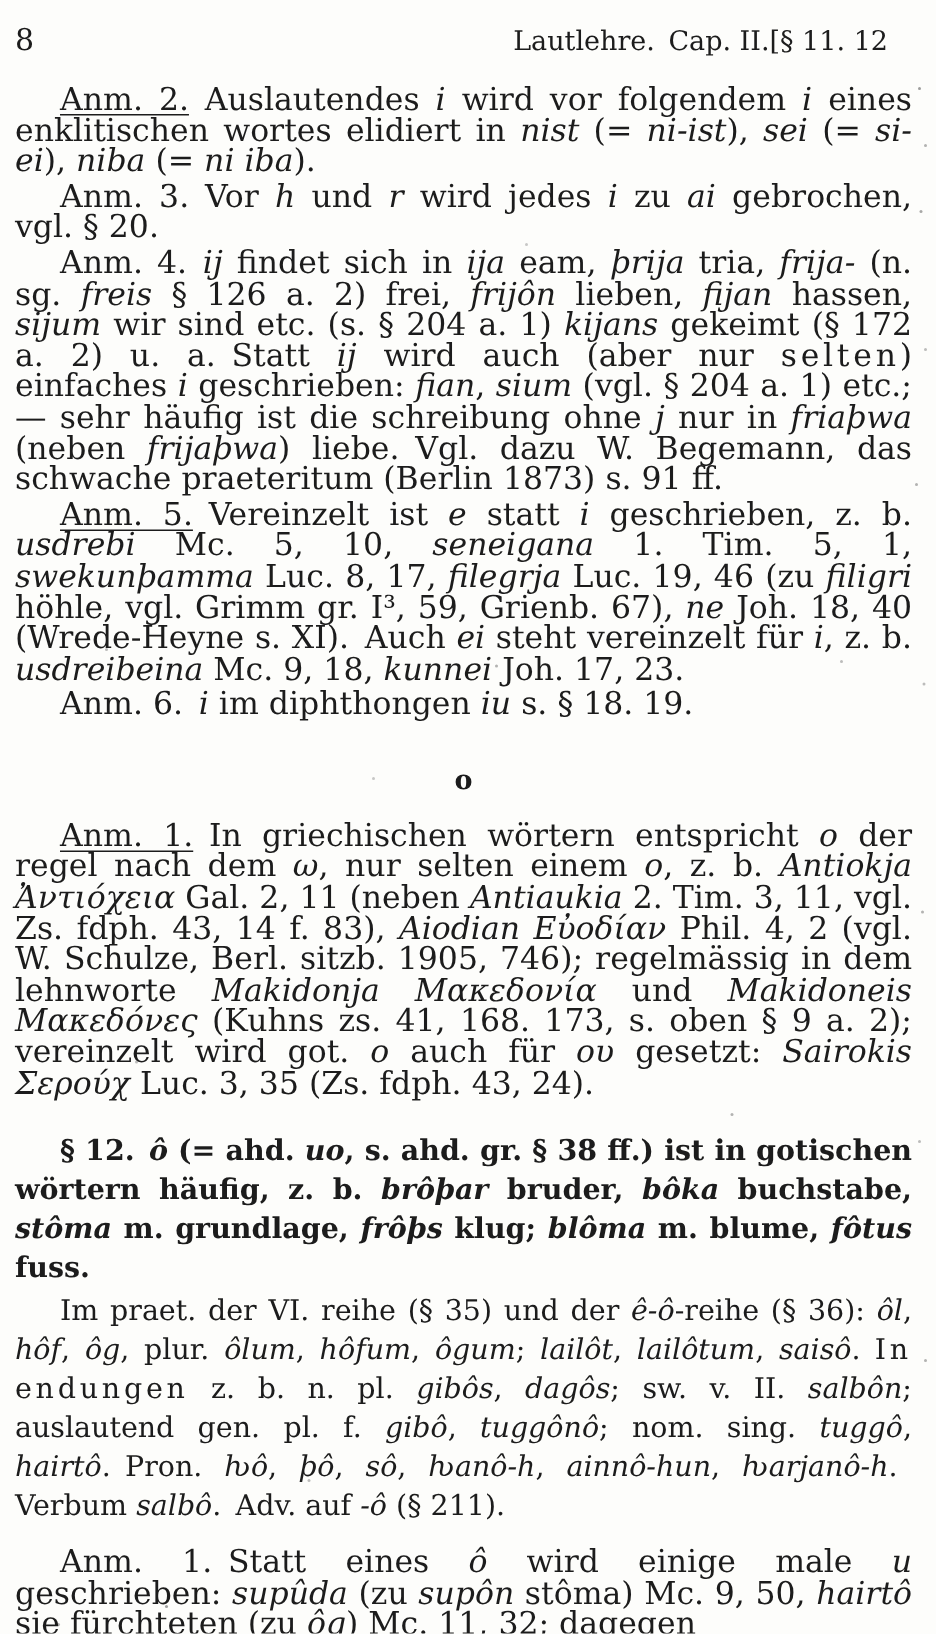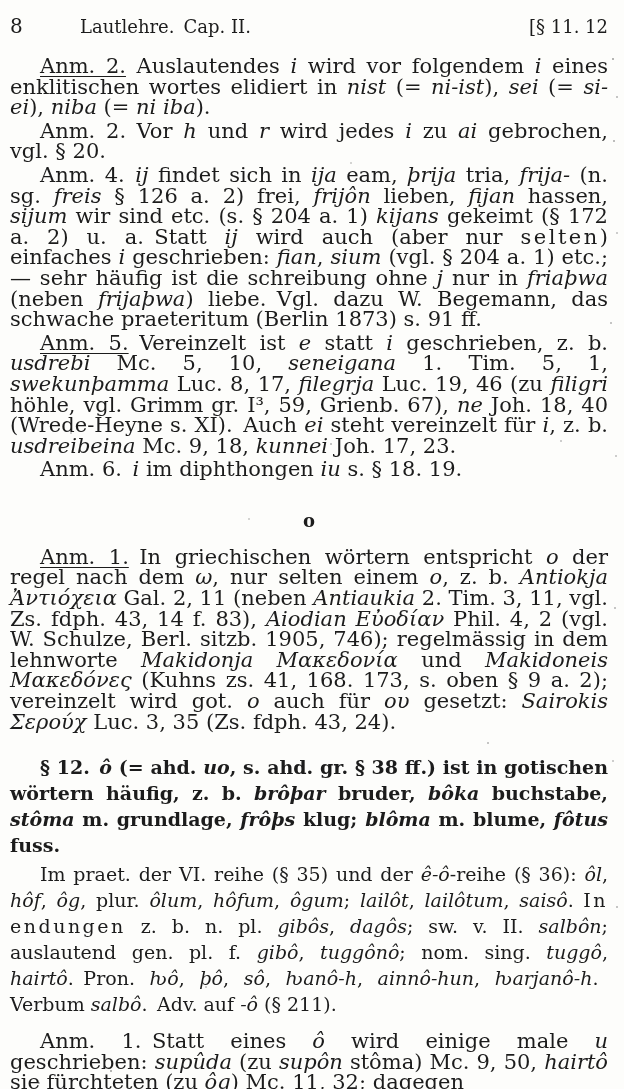--- a/index.html
+++ b/index.html
@@ -8,22 +8,22 @@
     background:#fdfdfb;
     color:#1c1c1c;
     font-family:"DejaVu Serif", serif;
     position:relative;
     overflow:hidden;
   }
   .page{padding:14px 16px 0 10px;position:relative;}
   
   .pagehead{display:flex;align-items:baseline;font-size:18px;}
   .ph-num{width:70px;font-size:20px;}
-  .ph-title{flex:1;text-align:left;white-space:pre;}
-  .ph-ref{width:95px;text-align:right;white-space:pre;}
+  .ph-title{flex:1;text-align:right;white-space:pre;}
+  .ph-ref{width:95px;white-space:pre;}
   
   .textblock{margin-top:18px;text-align:justify;}
   .textblock p{margin:3px 0 0;text-indent:30px;}
   p.anm{font-size:21px;line-height:20.6px;}
   p.main{font-size:19px;line-height:26px;}
   p.head{
     text-align:center;text-indent:0;
     font-size:18px;font-weight:bold;
     margin:30px 0 16px;
   }
@@ -64,21 +64,21 @@
 <body>
 
 <div class="page">
   <div class="pagehead">
     <span class="ph-num">8</span>
     <span class="ph-title">Lautlehre. Cap. II.</span>
     <span class="ph-ref">[§ 11. 12</span>
   </div>
   <div class="textblock" id="content">
       <p class="anm"><span class="u">Anm. 2.</span><span> Auslautendes </span><span class="i">i</span><span> wird vor folgendem </span><span class="i">i</span><span> eines enklitischen wortes elidiert in </span><span class="i">nist</span><span> (= </span><span class="i">ni-ist</span><span>), </span><span class="i">sei</span><span> (= </span><span class="i">si-ei</span><span>), </span><span class="i">niba</span><span> (= </span><span class="i">ni iba</span><span>).</span></p>
-      <p class="anm"><span>Anm. 2. Vor </span><span class="i">h</span><span> und </span><span class="i">r</span><span> wird jedes </span><span class="i">i</span><span> zu </span><span class="i">ai</span><span> gebrochen, vgl. § 20.</span></p>
+      <p class="anm"><span>Anm. 3. Vor </span><span class="i">h</span><span> und </span><span class="i">r</span><span> wird jedes </span><span class="i">i</span><span> zu </span><span class="i">ai</span><span> gebrochen, vgl. § 20.</span></p>
       <p class="anm"><span>Anm. 4. </span><span class="i">ij</span><span> findet sich in </span><span class="i">ija</span><span> eam, </span><span class="i">þrija</span><span> tria, </span><span class="i">frija-</span><span> (n. sg. </span><span class="i">freis</span><span> § 126 a. 2) frei, </span><span class="i">frijôn</span><span> lieben, </span><span class="i">fijan</span><span> hassen, </span><span class="i">sijum</span><span> wir sind etc. (s. § 204 a. 1) </span><span class="i">kijans</span><span> gekeimt (§ 172 a. 2) u. a. Statt </span><span class="i">ij</span><span> wird auch (aber nur </span><span class="s">selten</span><span>) einfaches </span><span class="i">i</span><span> geschrieben: </span><span class="i">fian</span><span>, </span><span class="i">sium</span><span> (vgl. § 204 a. 1) etc.; — sehr häufig ist die schreibung ohne </span><span class="i">j</span><span> nur in </span><span class="i">friaþwa</span><span> (neben </span><span class="i">frijaþwa</span><span>) liebe. Vgl. dazu W. Begemann, das schwache praeteritum (Berlin 1873) s. 91 ff.</span></p>
       <p class="anm"><span class="u">Anm. 5.</span><span> Vereinzelt ist </span><span class="i">e</span><span> statt </span><span class="i">i</span><span> geschrieben, z. b. </span><span class="i">usdrebi</span><span> Mc. 5, 10, </span><span class="i">seneigana</span><span> 1. Tim. 5, 1, </span><span class="i">swekunþamma</span><span> Luc. 8, 17, </span><span class="i">filegrja</span><span> Luc. 19, 46 (zu </span><span class="i">filigri</span><span> höhle, vgl. Grimm gr. I³, 59, Grienb. 67), </span><span class="i">ne</span><span> Joh. 18, 40 (Wrede-Heyne s. XI). Auch </span><span class="i">ei</span><span> steht vereinzelt für </span><span class="i">i</span><span>, z. b. </span><span class="i">usdreibeina</span><span> Mc. 9, 18, </span><span class="i">kunnei</span><span> Joh. 17, 23.</span></p>
       <p class="anm"><span>Anm. 6. </span><span class="i">i</span><span> im diphthongen </span><span class="i">iu</span><span> s. § 18. 19.</span></p>
       <p class="head"><span class="b">o</span></p>
       <p class="anm sp-md"><span class="u">Anm. 1.</span><span> In griechischen wörtern entspricht </span><span class="i">o</span><span> der regel nach dem </span><span class="i">ω</span><span>, nur selten einem </span><span class="i">o</span><span>, z. b. </span><span class="i">Antiokja</span><span> </span><span class="i">Ἀντιόχεια</span><span> Gal. 2, 11 (neben </span><span class="i">Antiaukia</span><span> 2. Tim. 3, 11, vgl. Zs. fdph. 43, 14 f. 83), </span><span class="i">Aiodian</span><span> </span><span class="i">Εὐοδίαν</span><span> Phil. 4, 2 (vgl. W. Schulze, Berl. sitzb. 1905, 746); regelmässig in dem lehnworte </span><span class="i">Makidonja</span><span> </span><span class="i">Μακεδονία</span><span> und </span><span class="i">Makidoneis</span><span> </span><span class="i">Μακεδόνες</span><span> (Kuhns zs. 41, 168. 173, s. oben § 9 a. 2); vereinzelt wird got. </span><span class="i">o</span><span> auch für </span><span class="i">ου</span><span> gesetzt: </span><span class="i">Sairokis</span><span> </span><span class="i">Σερούχ</span><span> Luc. 3, 35 (Zs. fdph. 43, 24).</span></p>
       <p class="main sp-lg"><span>§ 12. </span><span class="i">ô</span><span> (= ahd. </span><span class="i">uo</span><span>, s. ahd. gr. § 38 ff.) ist in gotischen wörtern häufig, z. b. </span><span class="i">brôþar</span><span> bruder, </span><span class="i">bôka</span><span> buchstabe, </span><span class="i">stôma</span><span> m. grundlage, </span><span class="i">frôþs</span><span> klug; </span><span class="i">blôma</span><span> m. blume, </span><span class="i">fôtus</span><span> fuss.</span></p>
       <p class="main"><span>Im praet. der VI. reihe (§ 35) und der </span><span class="i">ê-ô</span><span>-reihe (§ 36): </span><span class="i">ôl</span><span>, </span><span class="i">hôf</span><span>, </span><span class="i">ôg</span><span>, plur. </span><span class="i">ôlum</span><span>, </span><span class="i">hôfum</span><span>, </span><span class="i">ôgum</span><span>; </span><span class="i">lailôt</span><span>, </span><span class="i">lailôtum</span><span>, </span><span class="i">saisô</span><span>. </span><span class="s">In endungen</span><span> z. b. n. pl. </span><span class="i">gibôs</span><span>, </span><span class="i">dagôs</span><span>; sw. v. II. </span><span class="i">salbôn</span><span>; auslautend gen. pl. f. </span><span class="i">gibô</span><span>, </span><span class="i">tuggônô</span><span>; nom. sing. </span><span class="i">tuggô</span><span>, </span><span class="i">hairtô</span><span>. Pron. </span><span class="i">ƕô</span><span>, </span><span class="i">þô</span><span>, </span><span class="i">sô</span><span>, </span><span class="i">ƕanô-h</span><span>, </span><span class="i">ainnô-hun</span><span>, </span><span class="i">ƕarjanô-h</span><span>. Verbum </span><span class="i">salbô</span><span>. Adv. auf </span><span class="i">-ô</span><span> (§ 211).</span></p>
       <p class="anm sp-md"><span>Anm. 1. Statt eines </span><span class="i">ô</span><span> wird einige male </span><span class="i">u</span><span> geschrieben: </span><span class="i">supûda</span><span> (zu </span><span class="i">supôn</span><span> stôma) Mc. 9, 50, </span><span class="i">hairtô</span><span> sie fürchteten (zu </span><span class="i">ôg</span><span>) Mc. 11, 32; dagegen</span></p>
     </div>
 </div>

